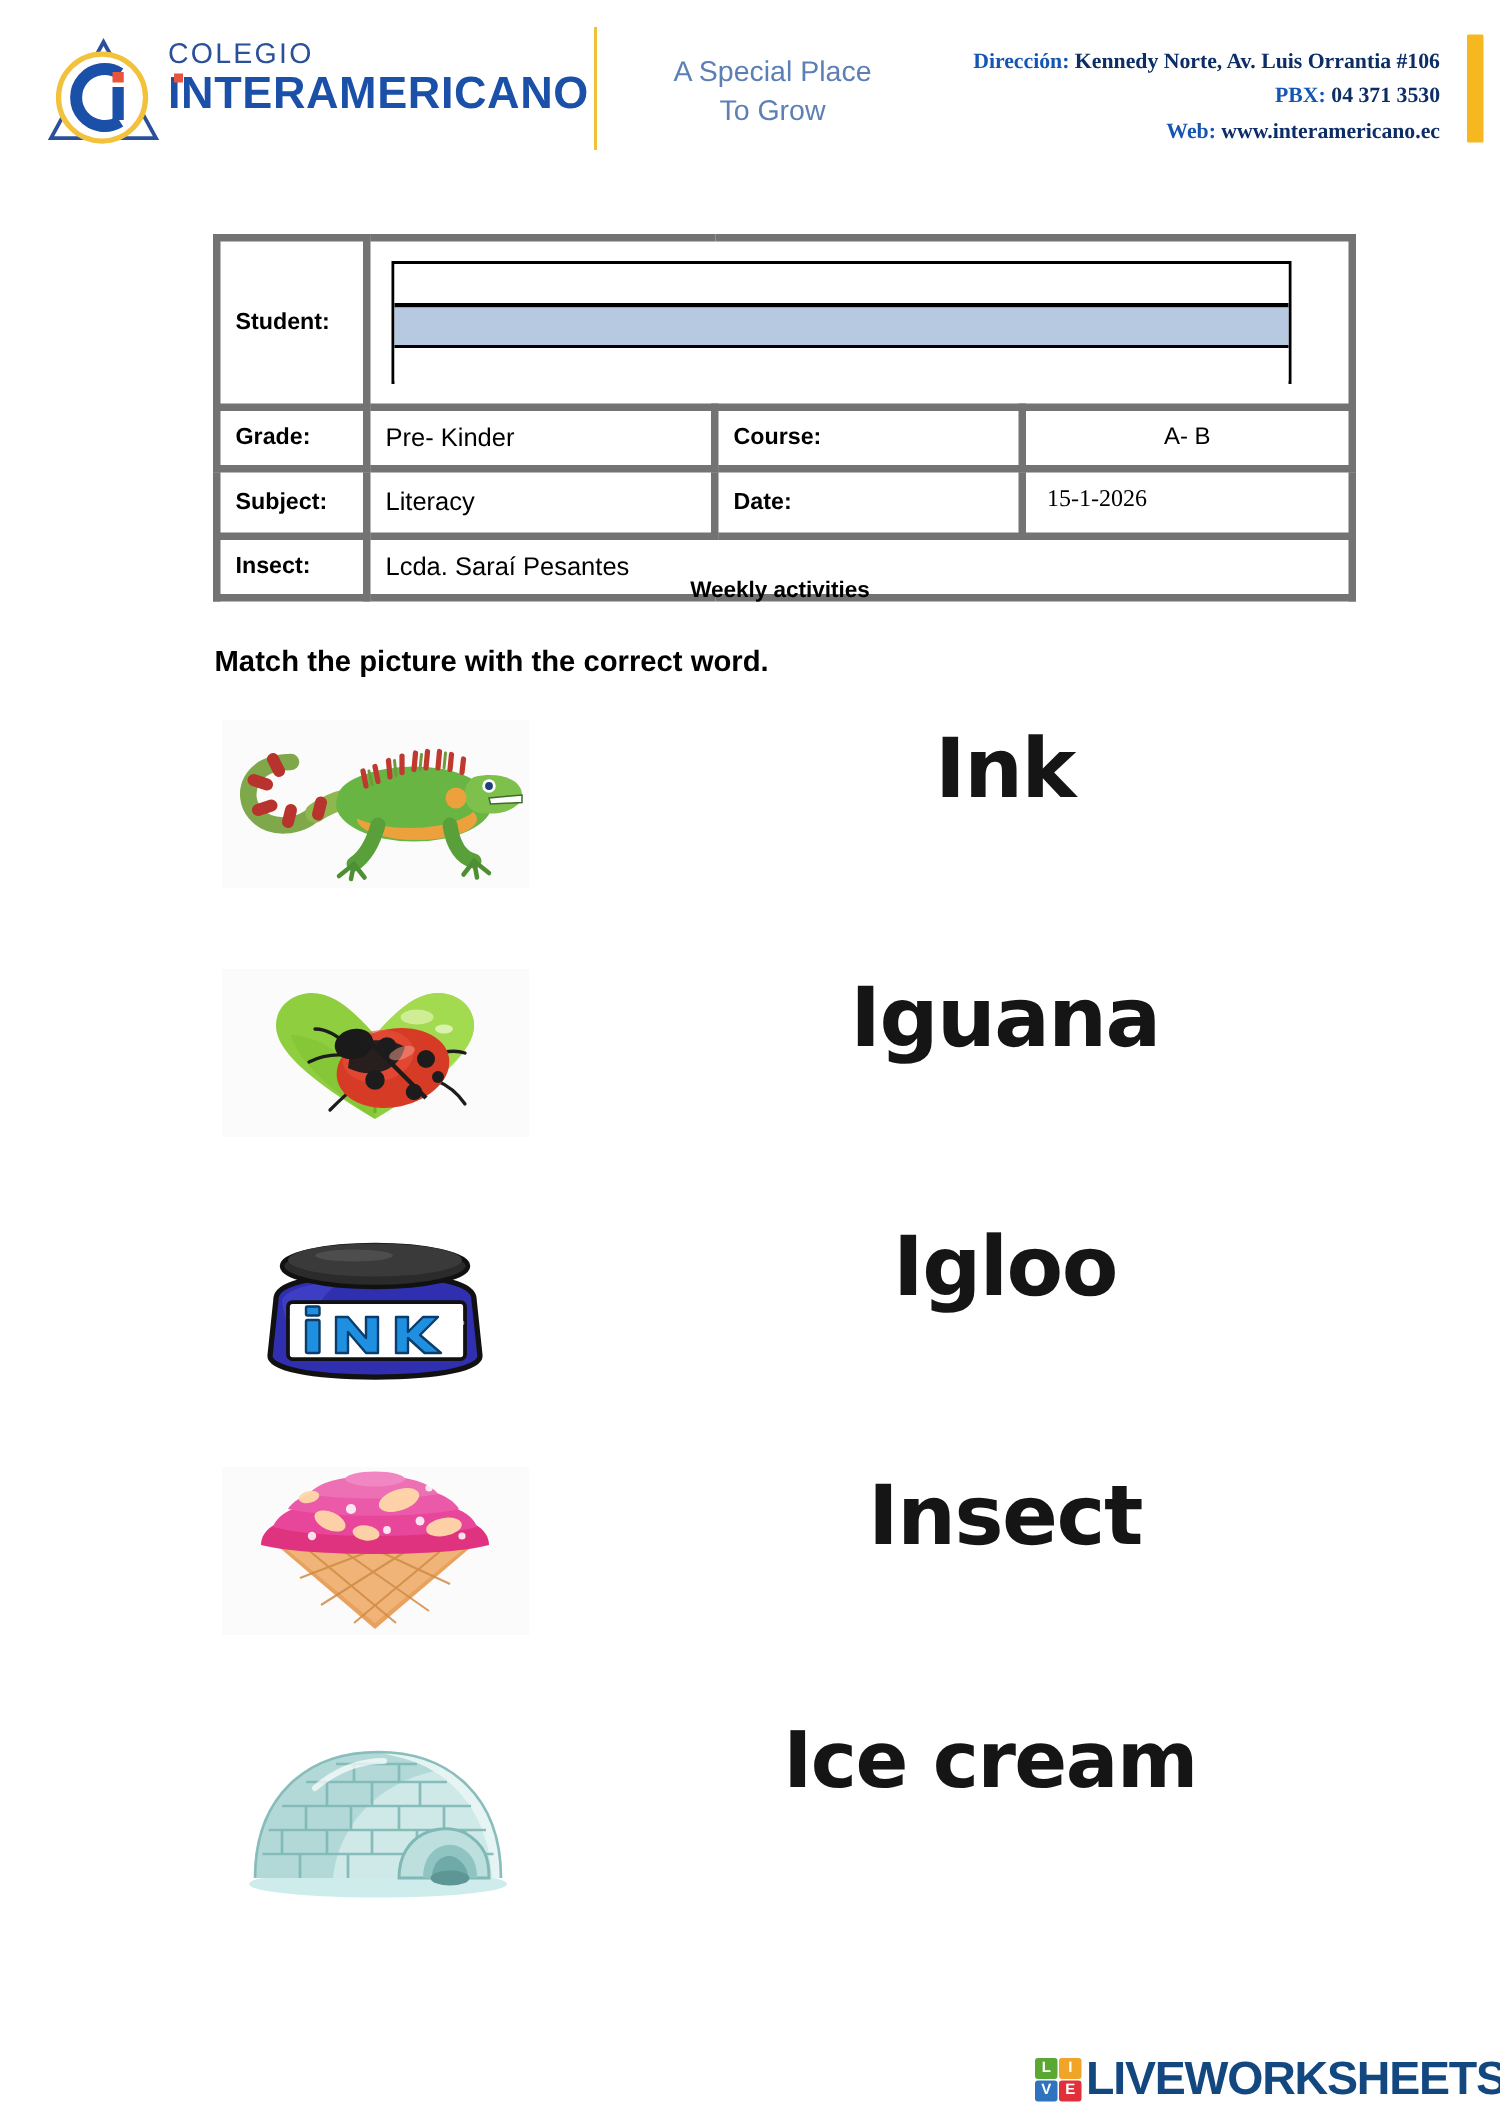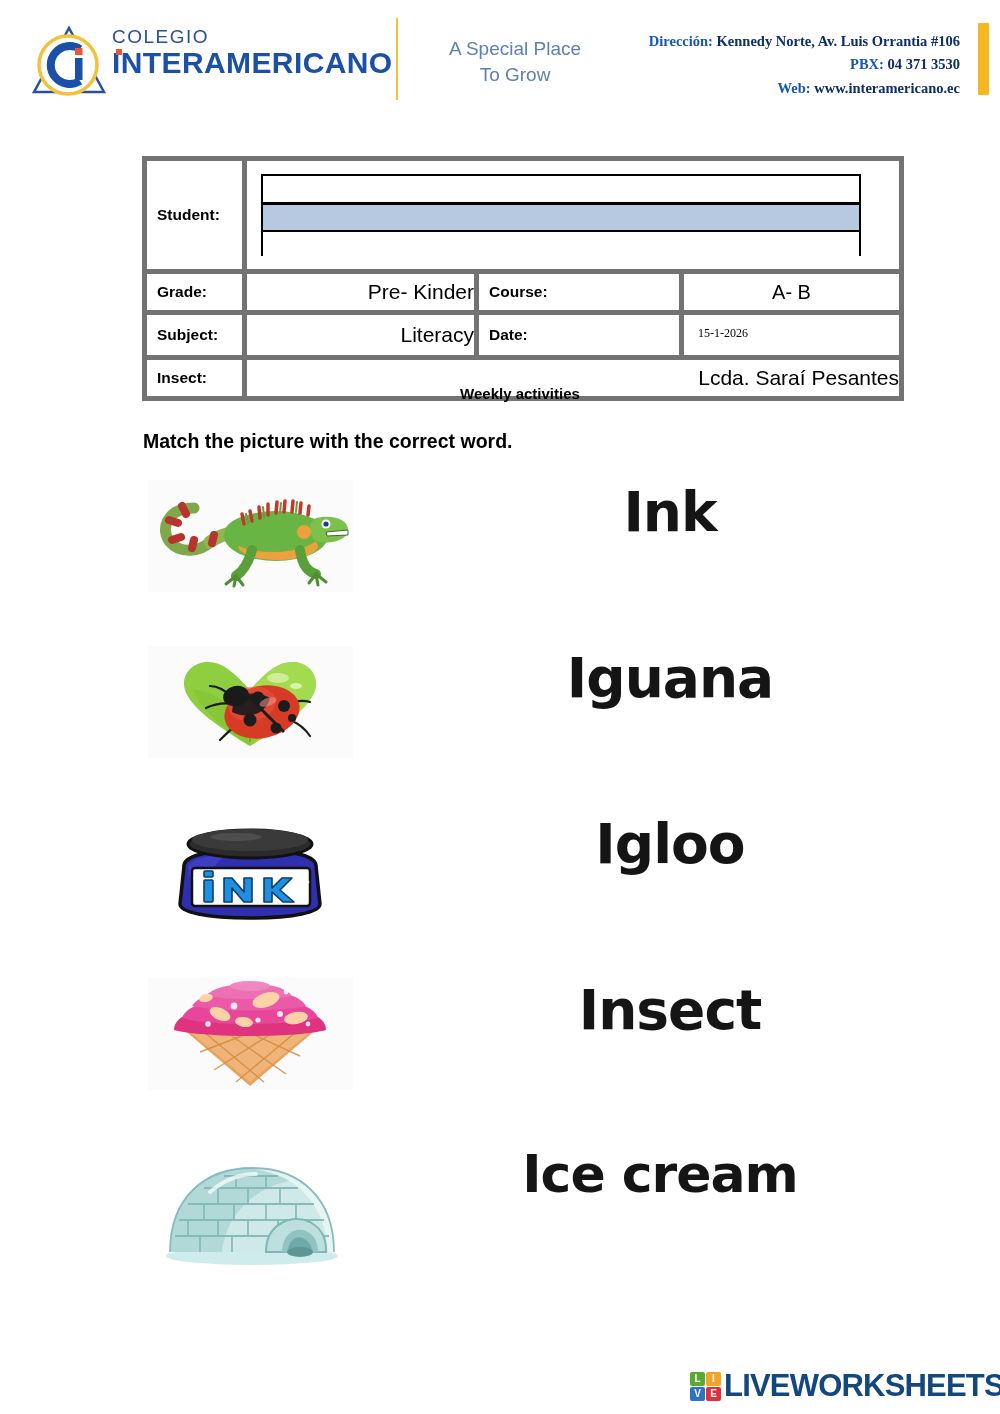--- a/index.html
+++ b/index.html
@@ -106,35 +106,34 @@
     vertical-align: middle;
     height: 36px;
   }
   .cell-label {
     font-weight: bold;
     font-size: 15.5px;
     padding: 0 0 0 10px !important;
     font-family: "Liberation Sans", sans-serif;
   }
   .cell-value {
-    font-size: 21px;
+    font-size: 17px;
     padding: 0 0 0 10px !important;
     font-weight: normal;
     font-family: "Liberation Sans", sans-serif;
-    text-align: right;
   }
   .cell-value-serif {
-    font-size: 12px;
+    font-size: 16px;
     padding: 0 0 0 14px !important;
     font-family: "Liberation Serif", serif;
     vertical-align: bottom;
     padding-bottom: 4px !important;
   }
   .cell-value-center {
-    font-size: 20px;
+    font-size: 16px;
     text-align: center;
     font-family: "Liberation Sans", sans-serif;
     padding: 0 !important;
   }
   .student-row td { height: 108px; }
 
   .student-box {
     position: relative;
     margin: 6px 38px 6px 14px;
     border: 2px solid #000;

